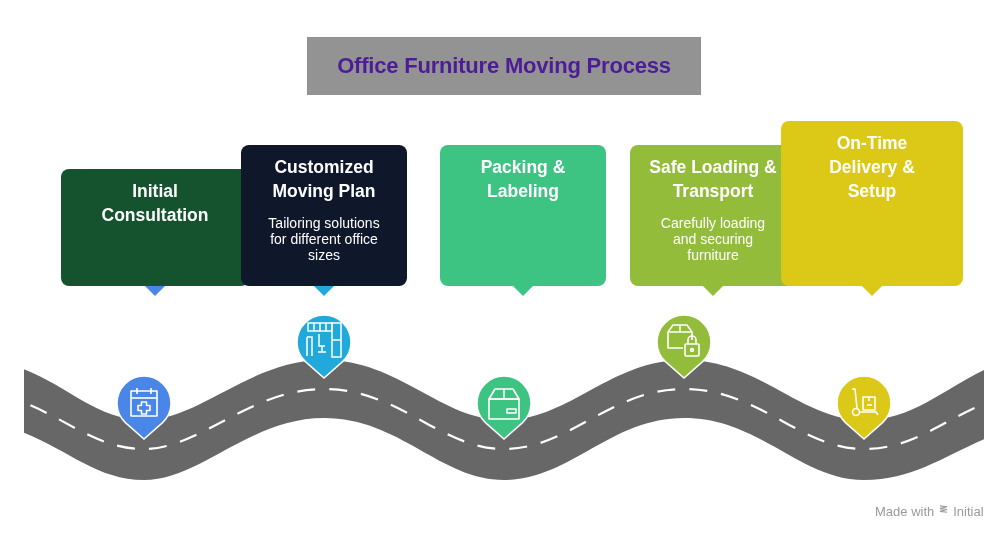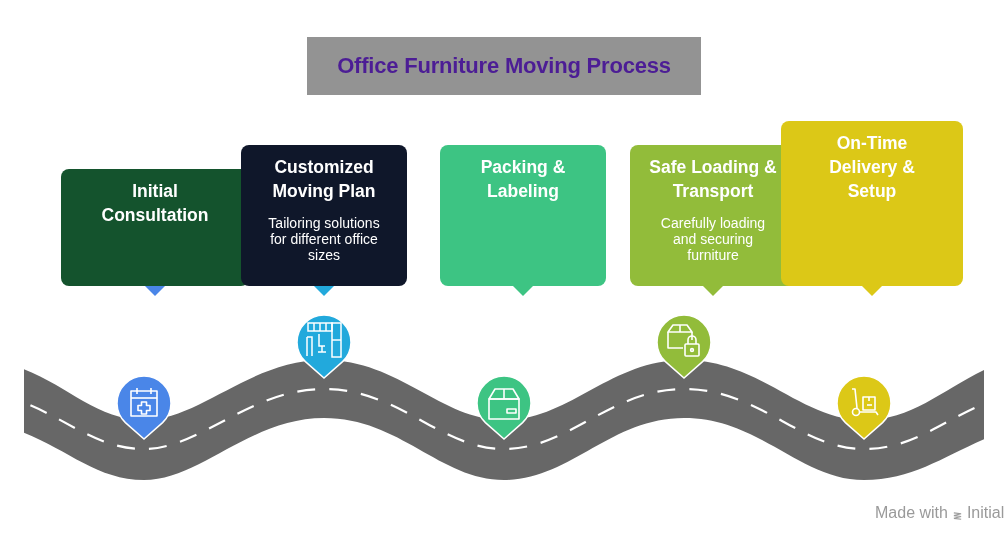--- a/index.html
+++ b/index.html
@@ -7,22 +7,22 @@
            font-family: "Liberation Sans", sans-serif; }
     .title-box { position: absolute; left: 307px; top: 37px; width: 394px; height: 58px;
                  background: #939393; display: flex; align-items: center; justify-content: center; }
     .title-box span { color: #4c1d95; font-weight: bold; font-size: 22px; letter-spacing: -0.2px; }
     .card { position: absolute; border-radius: 8px; color: #fff; box-sizing: border-box; padding: 10px 12px; }
     .card .ptr { position: absolute; bottom: -10px; left: 50%; margin-left: -10px; width: 0; height: 0;
                  border-left: 10px solid transparent; border-right: 10px solid transparent; border-top: 10px solid; }
     .card .head { font-weight: bold; font-size: 17.5px; line-height: 24px; text-align: center; white-space: pre-line; }
     .card .desc { font-size: 14px; line-height: 16px; text-align: center; margin-top: 12px; white-space: pre-line; }
     .road-svg { position: absolute; left: 0; top: 0; }
-    .footer { position: absolute; left: 875px; top: 504px; font-size: 16px; color: #9a9a9a;
-              display: flex; align-items: flex-end; gap: 4px; }
+    .footer { position: absolute; left: 875px; top: 504px; font-size: 13px; color: #9a9a9a;
+              display: flex; align-items: flex-start; gap: 4px; }
     .footer svg { width: 11px; height: 11px; }
   </style>
 </head>
 <body>
 
 <div class="title-box">
   <span>Office Furniture Moving Process</span>
 </div>
 
 <div class="card" id="card0" style="left: 61px; top: 169px; width: 188px; height: 117px; background: #14532d;">

